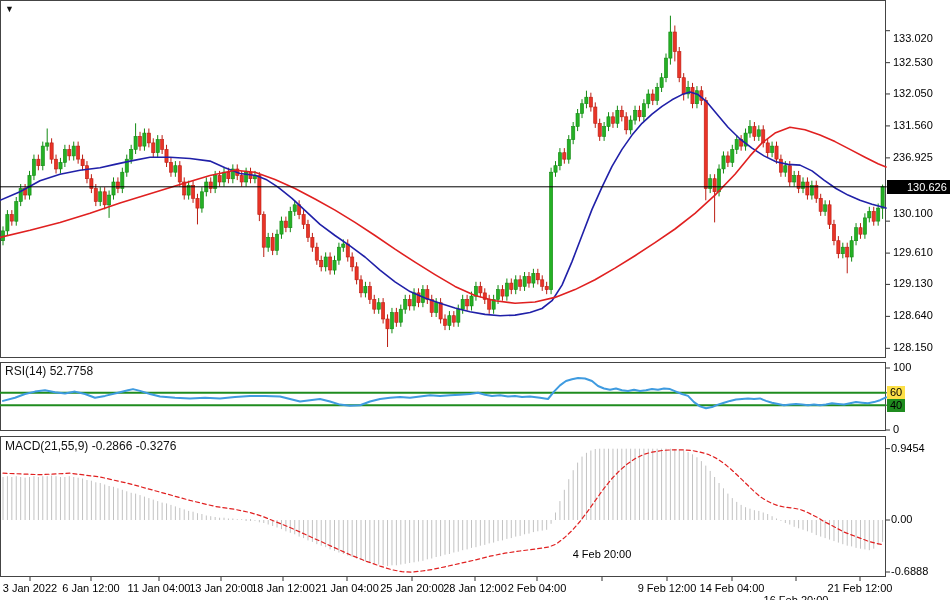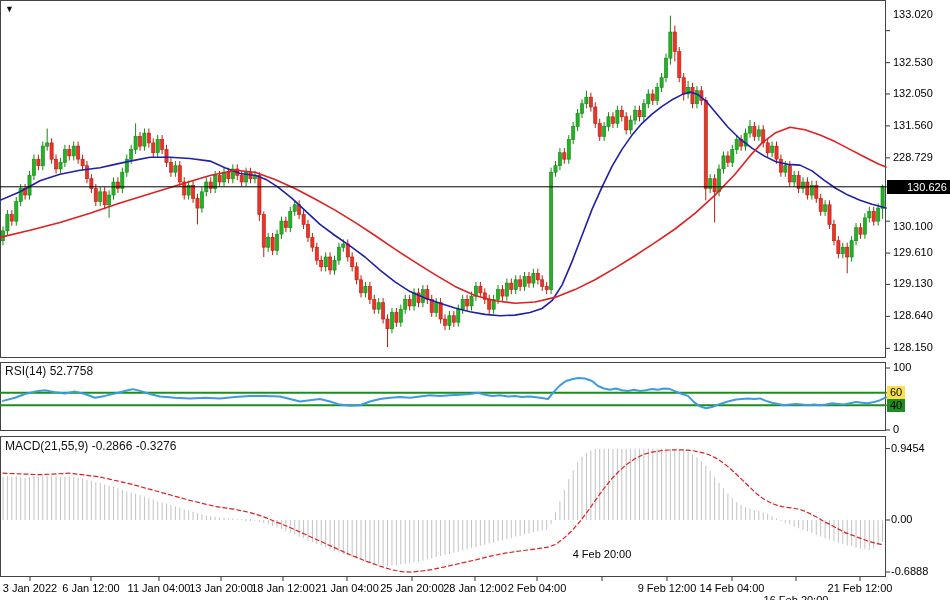--- a/index.html
+++ b/index.html
@@ -670,26 +670,26 @@
       <line x1="860" y1="577" x2="860" y2="581" stroke="#333" stroke-width="1"></line>
     </svg>
 
   <span id="dropdown" class="ttl">▼</span>
   <div class="ttl" style="left:5px;top:364px;">RSI(14) 52.7758</div>
   <div class="ttl" style="left:5px;top:439px;">MACD(21,55,9) -0.2866 -0.3276</div>
 
   <div id="price-tag" style="left: 887px; top: 179.837px;">130.626</div>
 
   <div id="labels-layer">
-      <div class="axis-label" style="left: 893px; top: 8px;">133.020</div>
+      <div class="axis-label" style="left: 893px; top: 32px;">133.020</div>
       <div class="axis-label" style="left: 893px; top: 55.6578px;">132.530</div>
       <div class="axis-label" style="left: 893px; top: 86.9634px;">132.050</div>
       <div class="axis-label" style="left: 893px; top: 118.921px;">131.560</div>
-      <div class="axis-label" style="left: 893px; top: 150.879px;">228.729</div>
-      <div class="axis-label" style="left: 893px; top: 220px;">130.100</div>
+      <div class="axis-label" style="left: 893px; top: 150.879px;">236.925</div>
+      <div class="axis-label" style="left: 893px; top: 207px;">130.100</div>
       <div class="axis-label" style="left: 893px; top: 246.1px;">129.610</div>
       <div class="axis-label" style="left: 893px; top: 277.406px;">129.130</div>
       <div class="axis-label" style="left: 893px; top: 309.364px;">128.640</div>
       <div class="axis-label" style="left: 893px; top: 341.321px;">128.150</div>
       <div class="axis-label" style="left: 893px; top: 361px;">100</div>
       <div class="badge" style="left: 887px; top: 386.3px; background: #fde047;">60</div>
       <div class="badge" style="left: 887px; top: 398.7px; background: rgb(31, 140, 31);">40</div>
       <div class="axis-label" style="left: 893px; top: 423px;">0</div>
       <div class="axis-label" style="left: 891px; top: 441.622px;">0.9454</div>
       <div class="axis-label" style="left: 891px; top: 513px;">0.00</div>

